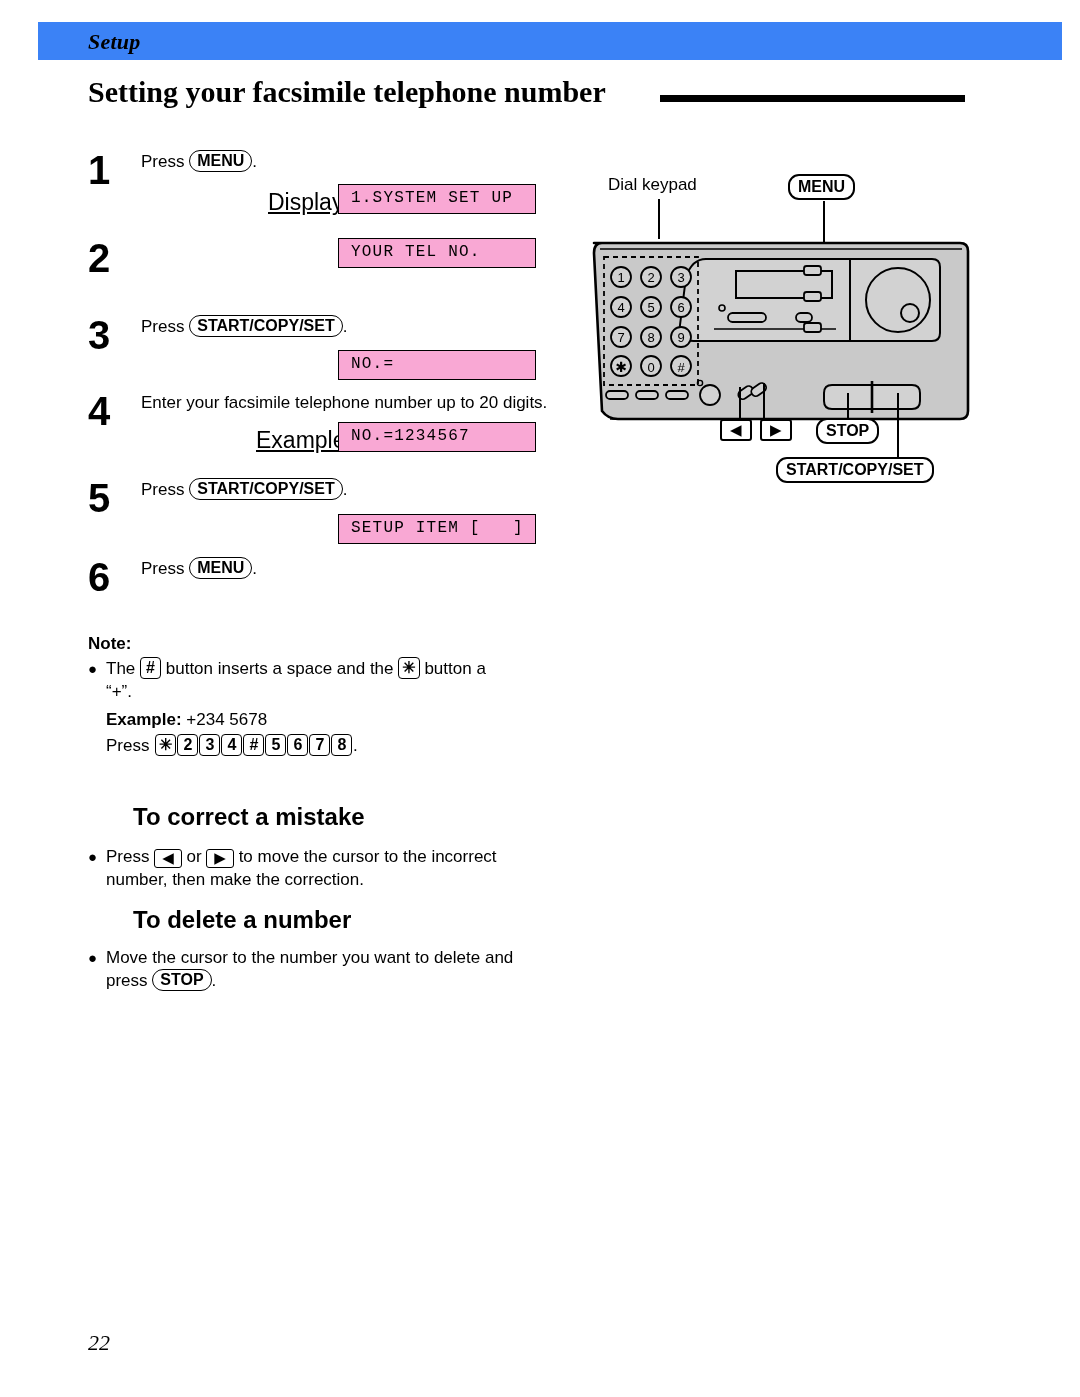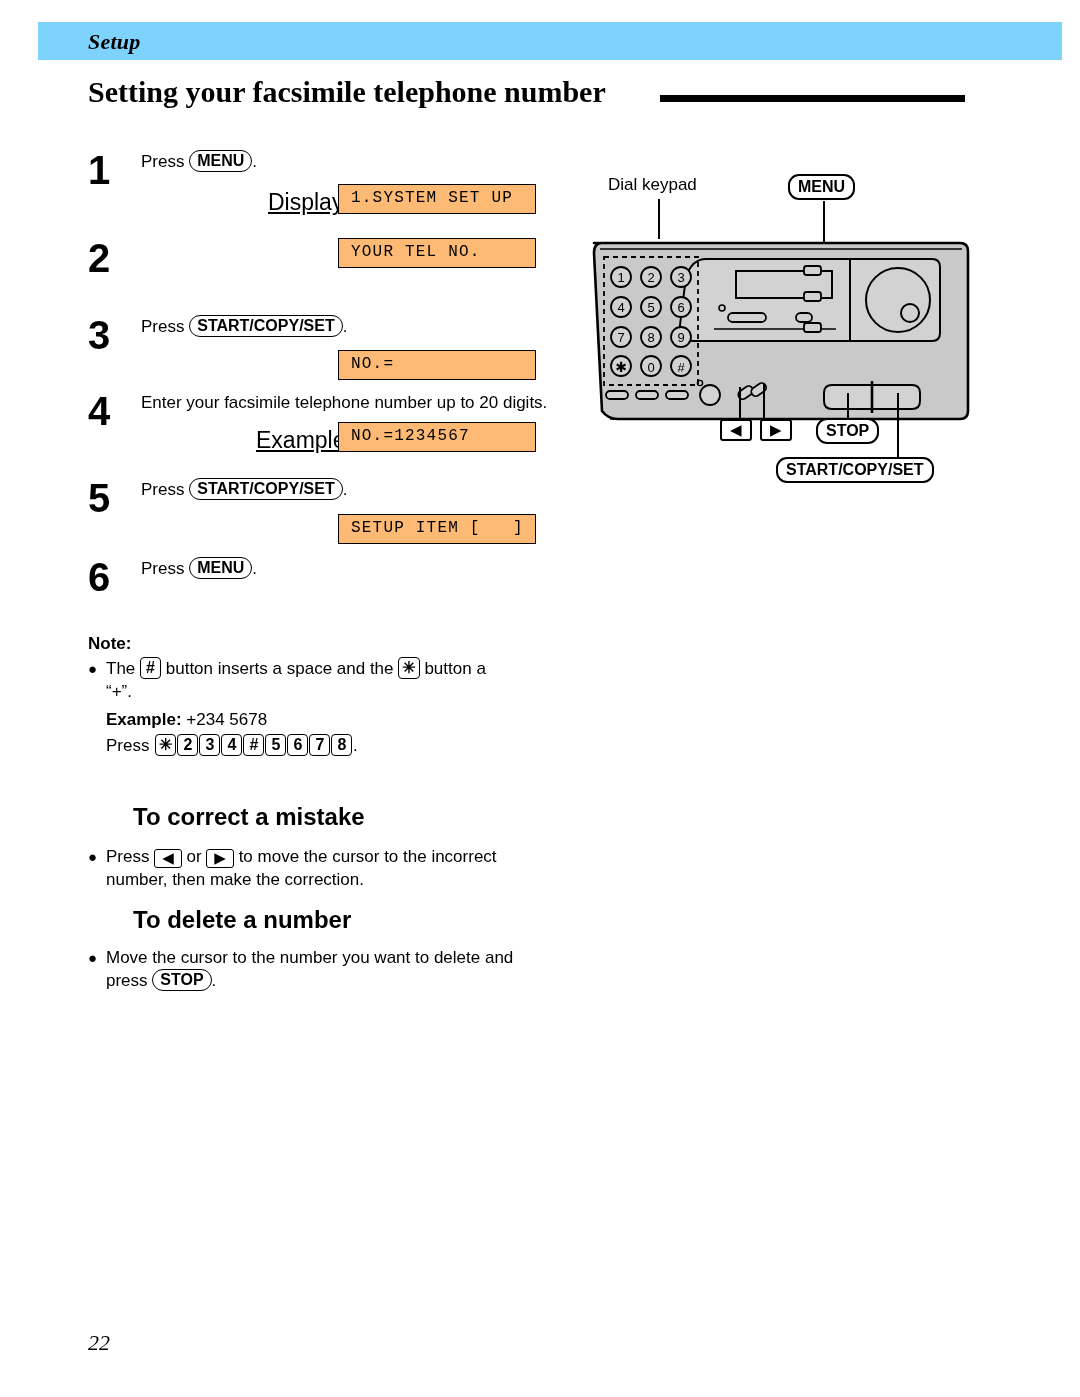--- a/index.html
+++ b/index.html
@@ -8,21 +8,21 @@
     background:#ffffff;
     font-family:"Liberation Sans", sans-serif;
     color:#000;
     position:relative;
     overflow:hidden;
   }
 
   
   .head-bar{
     position:absolute; left:38px; top:22px; width:1024px; height:38px;
-    background:#7dd3fc;
+    background:#3b82f6;
   }
   .head-bar .txt{
     position:absolute; left:50px; top:7px;
     font-family:"Liberation Serif", serif;
     font-style:italic; font-weight:bold; font-size:22px;
     letter-spacing:.2px;
   }
 
   
   .page-title{
@@ -71,21 +71,21 @@
     font-size:15px;
   }
 
   
   .disp-line{ position:relative; height:36px; }
   .disp-label{
     position:absolute; font-size:23px; white-space:nowrap;text-decoration:underline;
   }
   .disp-box{
     position:absolute; left:250px; width:198px; height:30px;
-    border:1.8px solid #000; background:#fdba74;
+    border:1.8px solid #000; background:#f9a8d4;
     box-sizing:border-box;
     font-family:"Liberation Mono", monospace;
     font-size:16px; letter-spacing:1.2px;
     line-height:27px; padding-left:12px;
     white-space:pre;
   }
 
   
   .note{ position:absolute; left:88px; top:632px; width:470px; font-size:17px; line-height:23px;}
   .note-title{ font-weight:bold; font-size:17px; }

